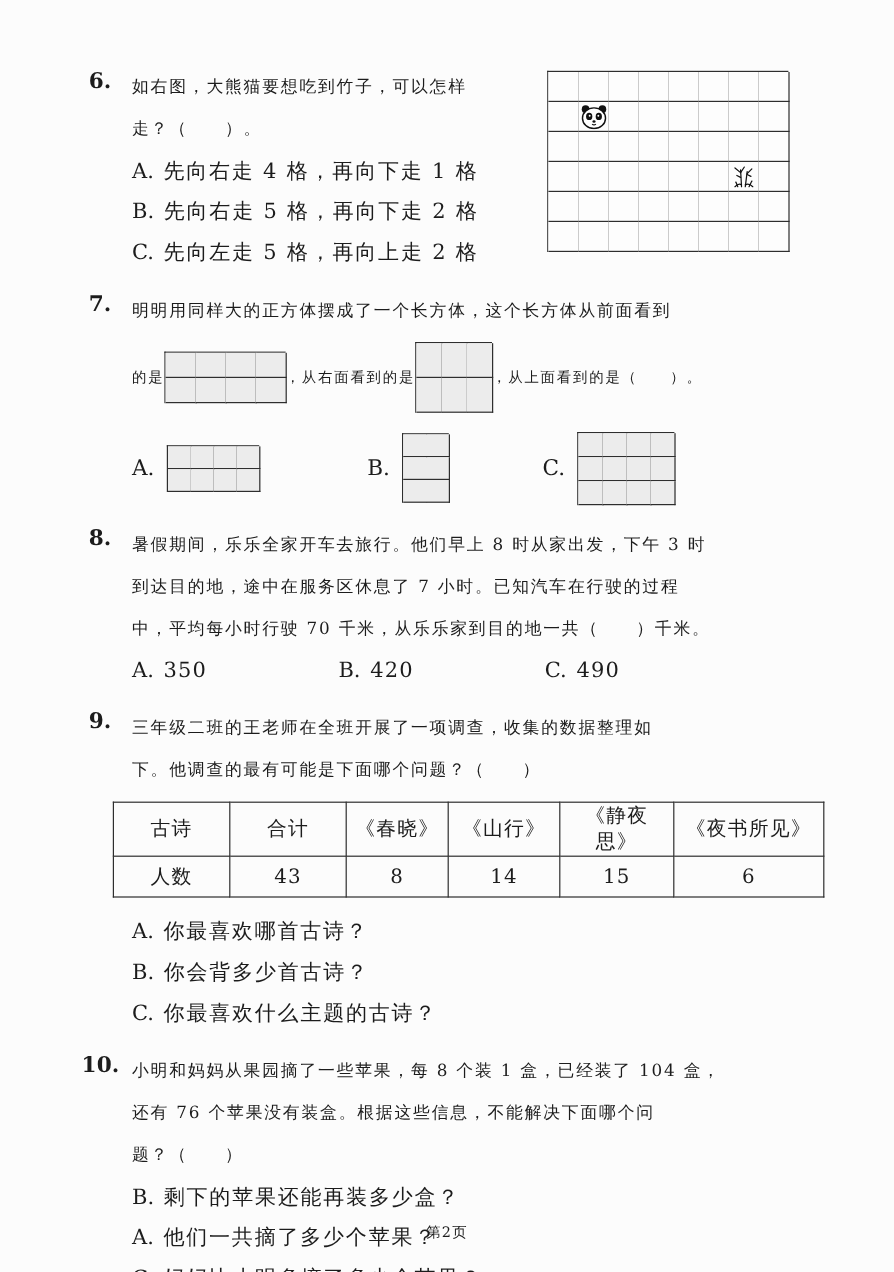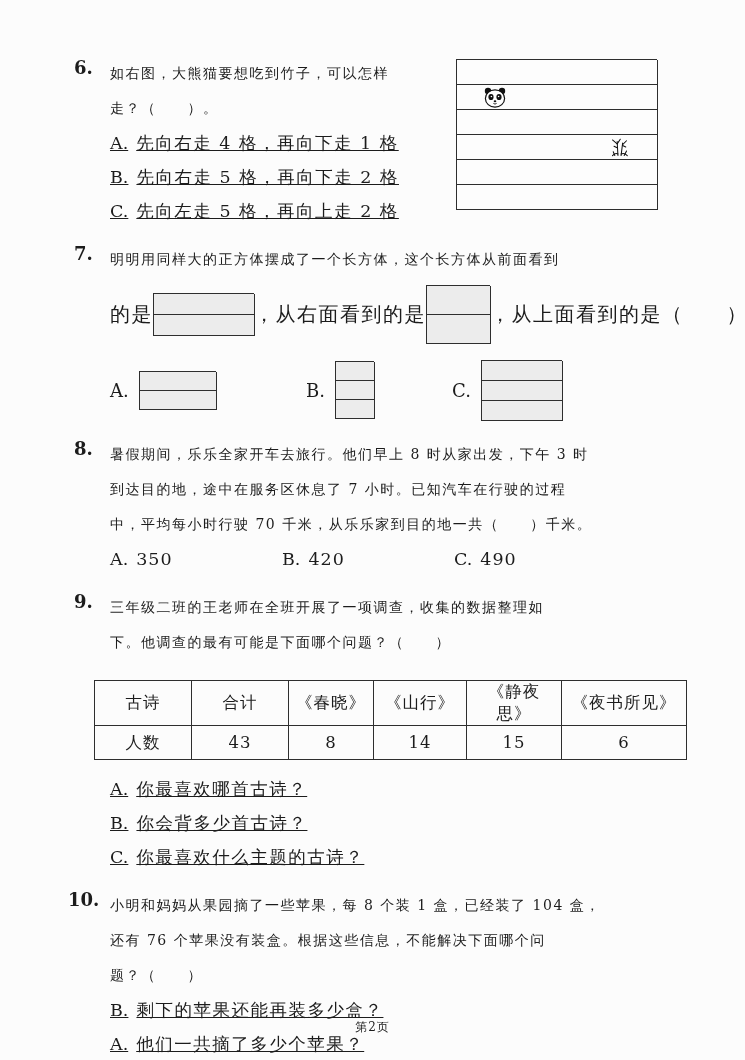--- a/index.html
+++ b/index.html
@@ -27,21 +27,21 @@
   }
   .q-num.wide{margin-left:-6px;width:42px;}
   .q-content{flex:1;min-width:0;}
   .tline{
     font-size:14px;line-height:35px;
     letter-spacing:1.5px;
     white-space:nowrap;
   }
   .opt-line{
     font-size:17.5px;line-height:34px;
-    letter-spacing:1.5px;white-space:nowrap;text-decoration:underline;
+    letter-spacing:1.5px;white-space:nowrap;
   }
   .opt-label{letter-spacing:0;margin-right:8px;}
   
   .grid{
     border-top:1px solid #2e2e2e;
     border-left:1px solid #2e2e2e;
     width:max-content;
   }
   .gcell{
     width:var(--cw);height:var(--ch);
@@ -57,39 +57,39 @@
   .grid-opt-a{--cw:19px;--ch:18px;--cbg:#ececec;}
   .grid-opt-b{--cw:19px;--ch:18px;--cbg:#ececec;}
   .grid-opt-c{--cw:20px;--ch:19px;--cbg:#ececec;}
   
   .q6-flex{display:flex;}
   .q6-left{flex:none;width:372px;}
   .q6-gridwrap{margin-left:10px;}
   
   .q7-inline{
     display:flex;align-items:center;
-    font-size:20px;letter-spacing:1.5px;
+    font-size:12px;letter-spacing:1.5px;
     white-space:nowrap;
     margin-top:6px;height:62px;
   }
   .q7-opts{
     display:flex;align-items:center;
     margin-top:12px;height:66px;
   }
   .q7opt{display:flex;align-items:center;font-size:18px;}
   .q7opt .opt-label{margin-right:10px;}
   .q7opt-a{width:196px;}
   .q7opt-b{width:146px;}
   
   .q8-opts{display:flex;font-size:17.5px;line-height:34px;}
   .q8opt{width:172px;letter-spacing:1px;}
   
   .poem-table{
     border-collapse:collapse;
-    margin:20px 0 12px -16px;
+    margin:8px 0 12px -16px;
     font-size:16.5px;letter-spacing:1px;
   }
   .poem-table td{
     border:1px solid #2e2e2e;
     text-align:center;
     height:33px;padding:0 4px;
   }
   .poem-table tr:first-child td{font-weight:500;}
   .poem-table{border:1.5px solid #2e2e2e;}
   .col-c0{width:88px;} .col-c1{width:88px;} .col-c2{width:76px;}

